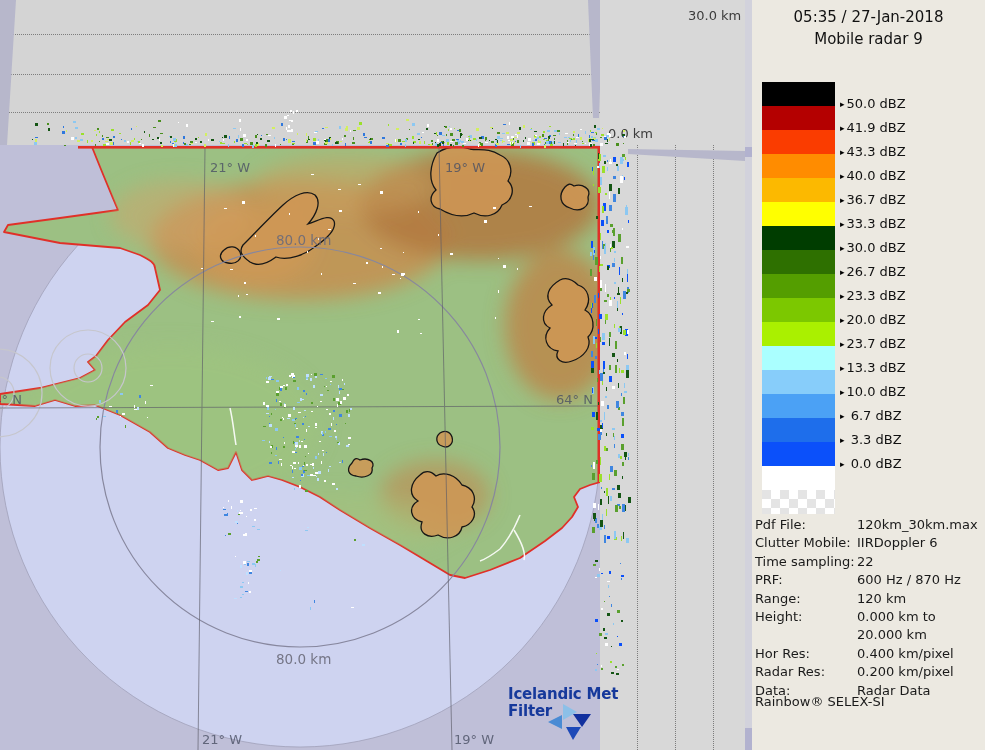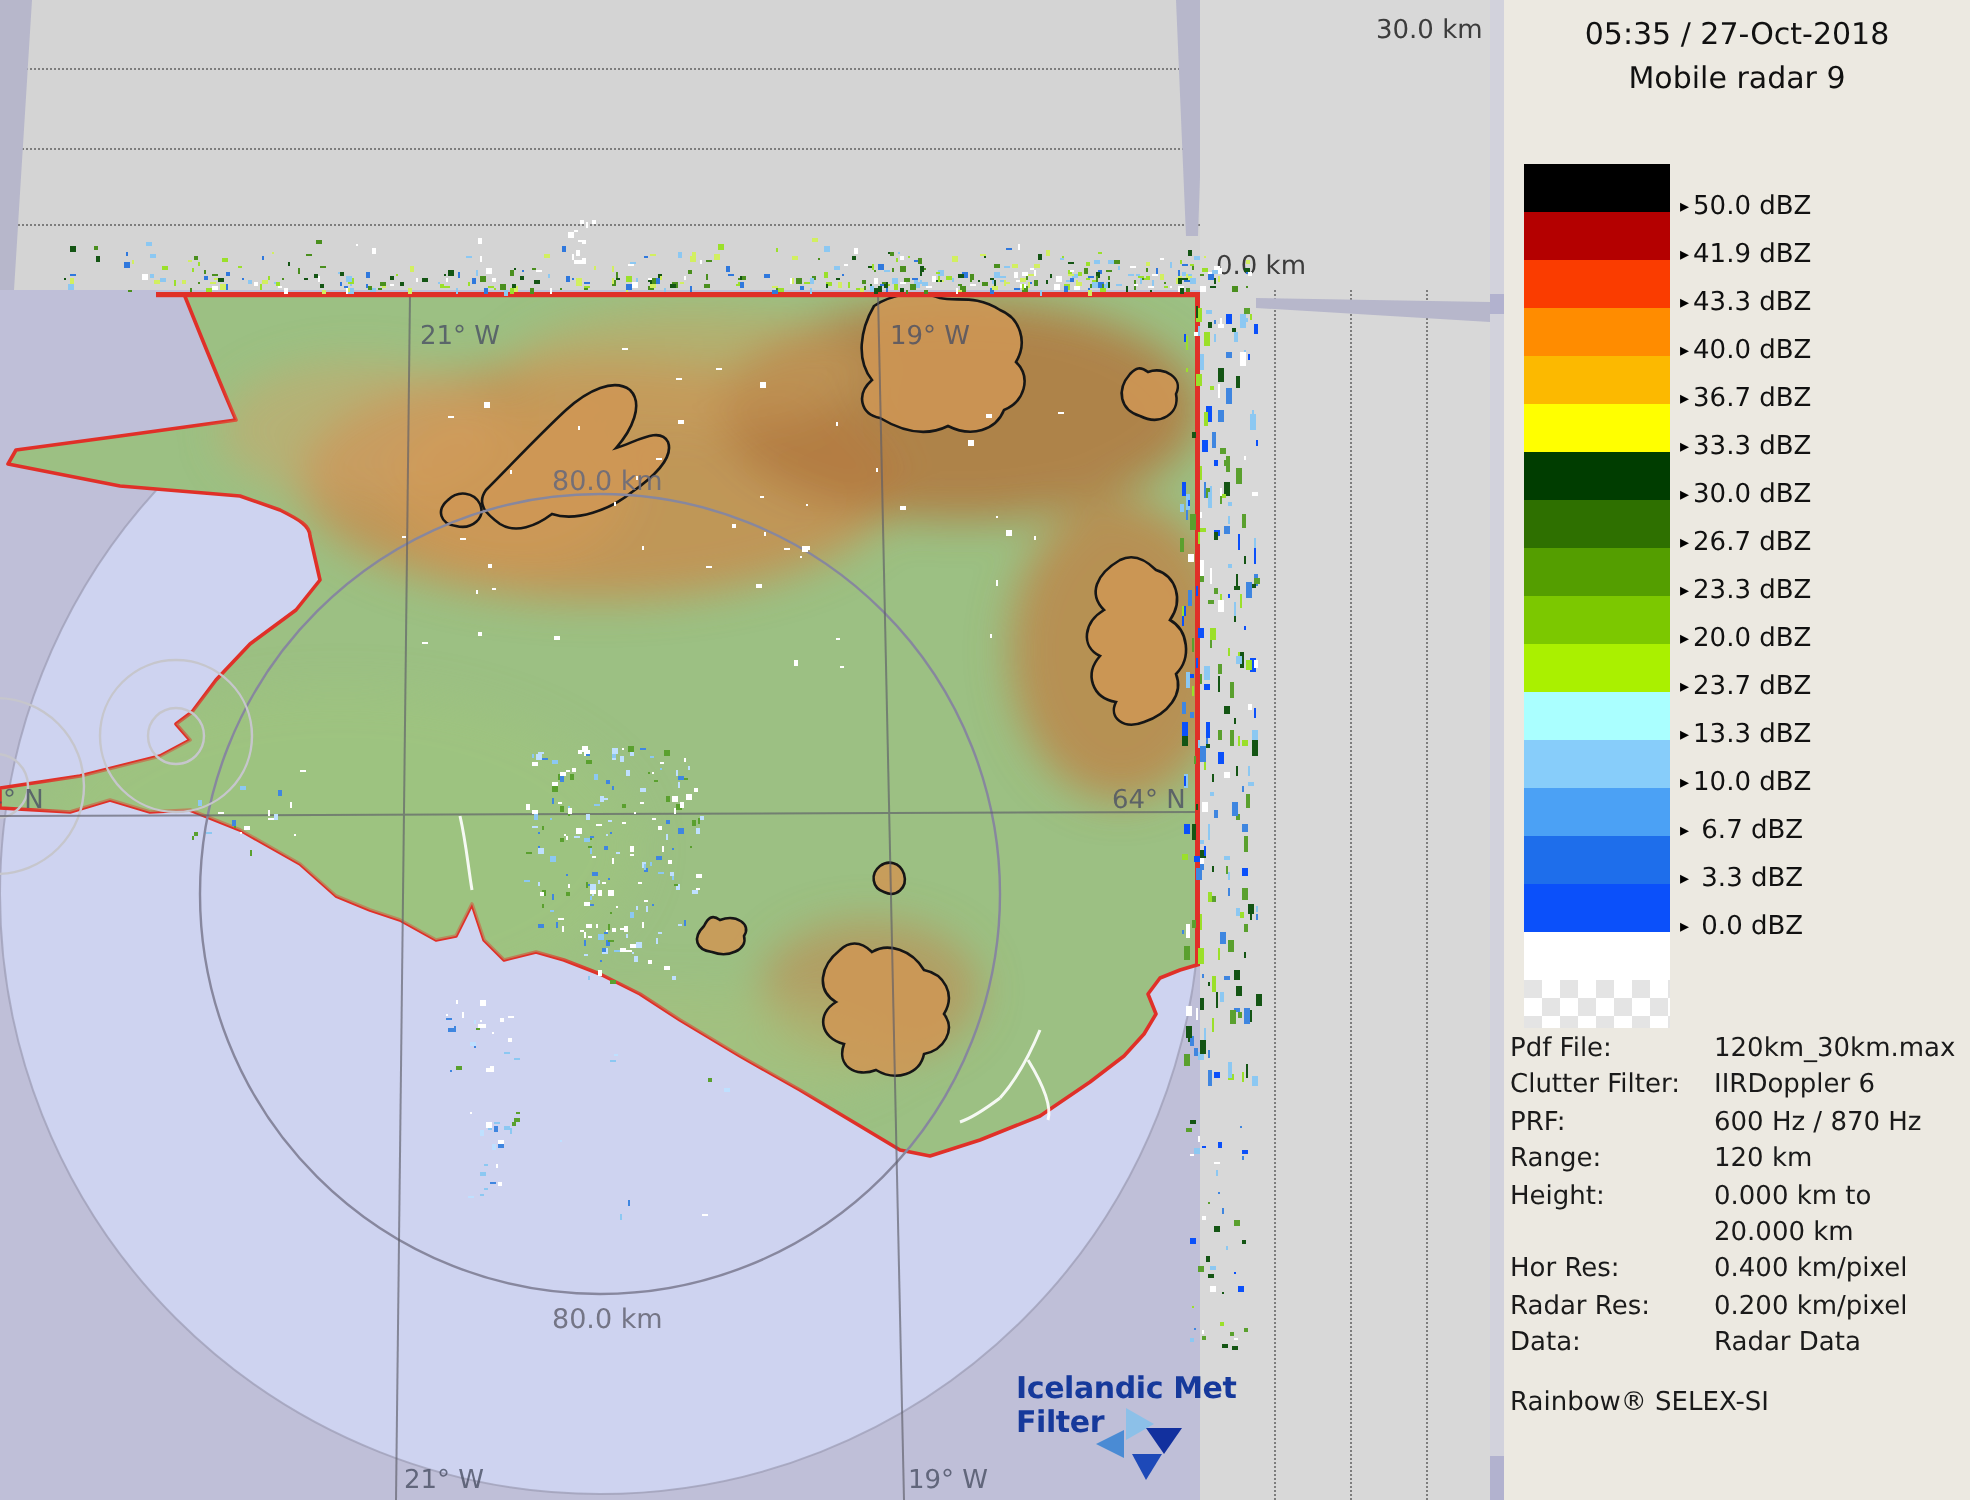--- a/index.html
+++ b/index.html
@@ -1247,21 +1247,21 @@
     <div class="speck" style="left: 314.2px; top: 599.9px; width: 1px; height: 3px; background: rgb(63, 134, 224);"></div>
     <div class="speck" style="left: 354.4px; top: 538.8px; width: 2px; height: 2px; background: rgb(90, 160, 46);"></div>
     <div class="speck" style="left: 257.3px; top: 559.3px; width: 3px; height: 2px; background: rgb(90, 160, 46);"></div>
     <div class="speck" style="left: 362.1px; top: 543.9px; width: 3px; height: 2px; background: rgb(191, 224, 255);"></div>
     <div class="speck" style="left: 280.4px; top: 569.9px; width: 1px; height: 1px; background: rgb(191, 224, 255);"></div>
     <div class="speck" style="left: 350.8px; top: 607.1px; width: 3px; height: 1px; background: rgb(255, 255, 255);"></div>
   </div>
 
 <div id="sidebar" class="abs">
   <div id="sb-header">
-    <div>05:35 / 27-Oct-2018</div>
+    <div>05:35 / 27-Jan-2018</div>
     <div>Mobile radar 9</div>
   </div>
   <div id="colorbar">
 
   <div class="cb-block" style="background: rgb(0, 0, 0);"></div>
       <div class="cb-block" style="background: rgb(180, 0, 0);"></div>
       <div class="cb-block" style="background: rgb(250, 60, 0);"></div>
       <div class="cb-block" style="background: rgb(255, 140, 0);"></div>
       <div class="cb-block" style="background: rgb(252, 185, 0);"></div>
       <div class="cb-block" style="background: rgb(255, 255, 0);"></div>
@@ -1297,22 +1297,26 @@
       <div class="cb-row" style="top: 350px;"><span class="cb-arrow">▸</span><span> 3.3 dBZ</span></div>
       <div class="cb-row" style="top: 374px;"><span class="cb-arrow">▸</span><span> 0.0 dBZ</span></div>
     </div>
   <div id="sb-info">
 
   <div class="info-row">
         <div class="info-label">Pdf File:</div>
         <div class="info-value">120km_30km.max</div>
       </div>
       <div class="info-row">
-        <div class="info-label">Clutter Filter:</div>
+        <div class="info-label">Clutter Mobile:</div>
         <div class="info-value">IIRDoppler 6</div>
+      </div>
+      <div class="info-row">
+        <div class="info-label">Time sampling:</div>
+        <div class="info-value">22</div>
       </div>
       <div class="info-row">
         <div class="info-label">PRF:</div>
         <div class="info-value">600 Hz / 870 Hz</div>
       </div>
       <div class="info-row">
         <div class="info-label">Range:</div>
         <div class="info-value">120 km</div>
       </div>
       <div class="info-row">

